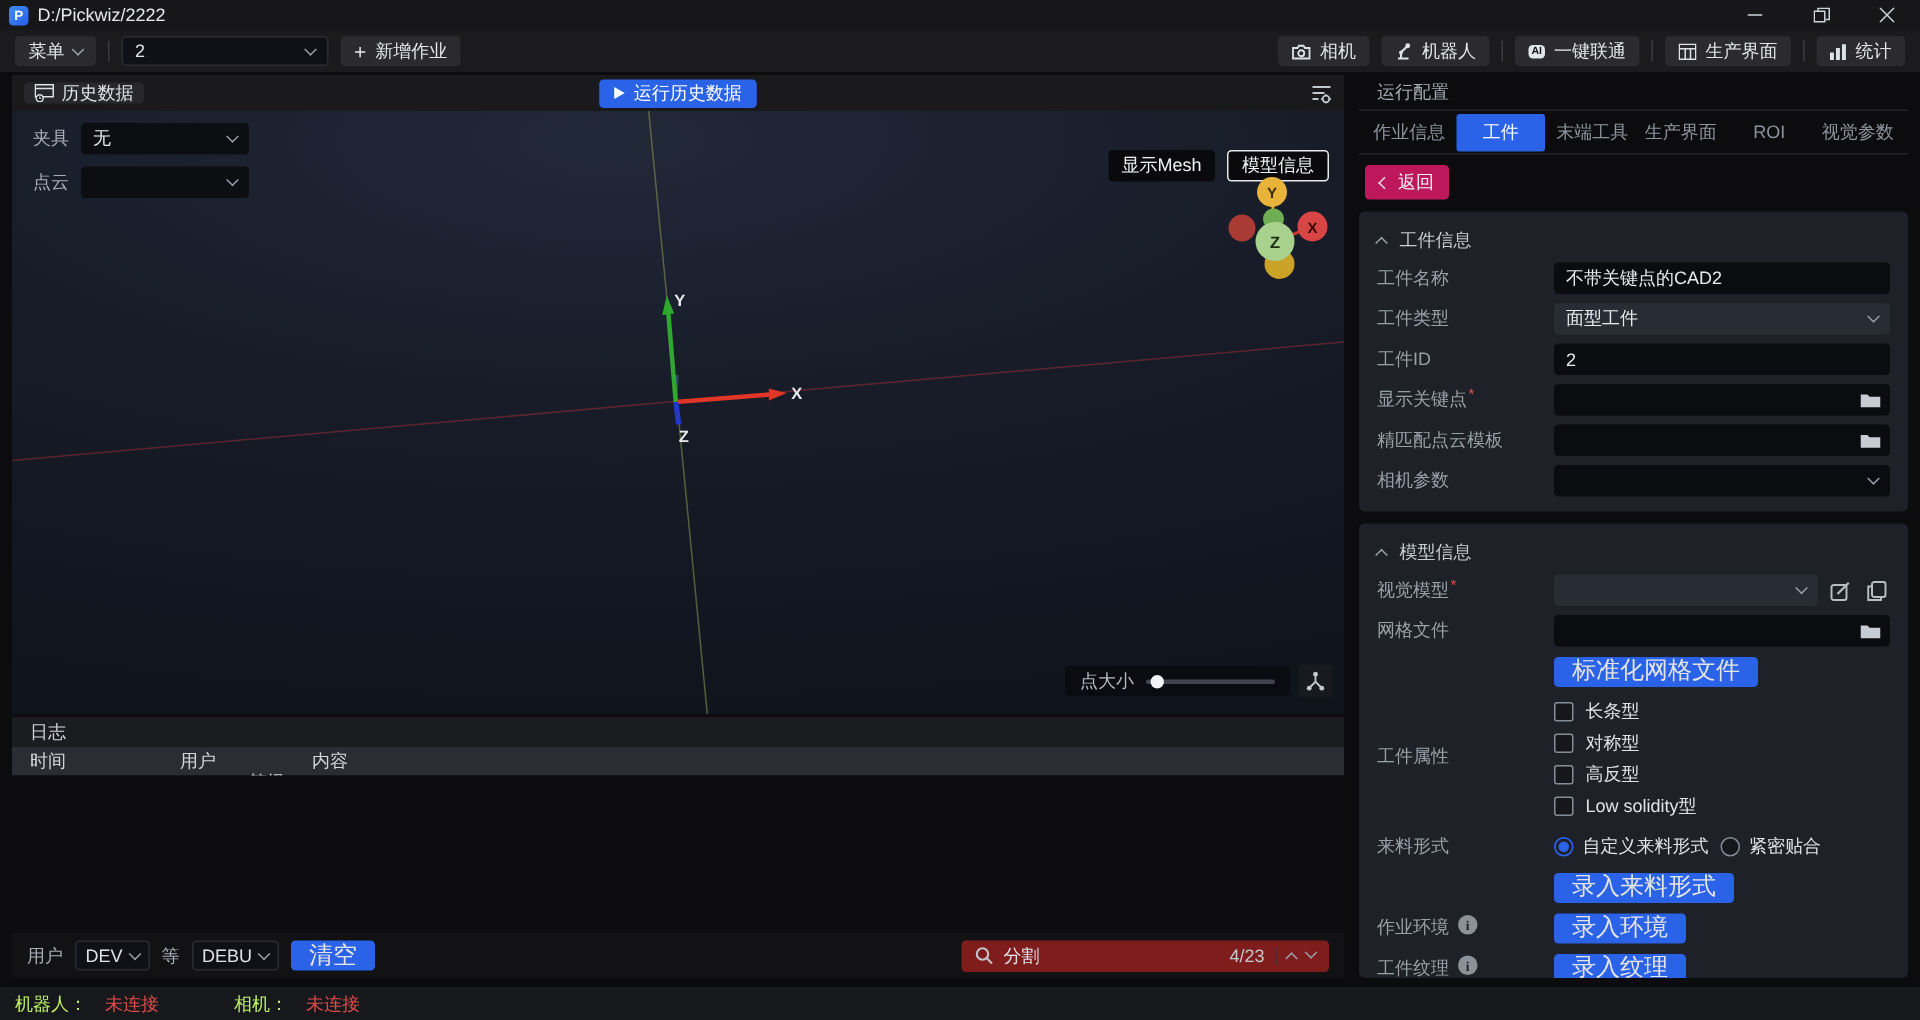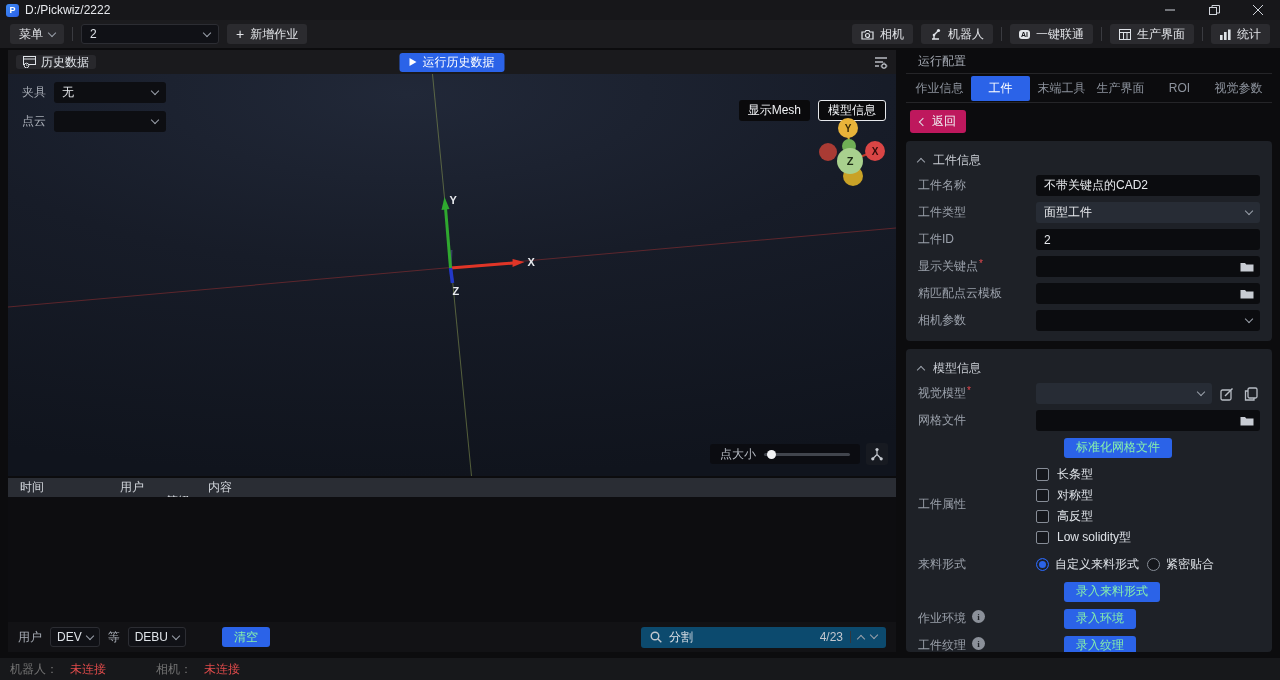--- a/index.html
+++ b/index.html
@@ -65,23 +65,23 @@
 
   .log-panel { flex:1; min-height:0; margin-top:2px; display:flex; flex-direction:column; }
   .log-title { height:20px; background:#1b1c1f; display:flex; align-items:center; padding:0 12px; color:#cfd3d9; flex:none; }
   .log-cols { height:19px; background:#2a2d34; display:flex; align-items:center; color:#d4d8de; flex:none; }
   .lc-time { width:112px; padding-left:12px; } .lc-user { width:46px; } .lc-level { width:42px;margin-top:28px; } .lc-content { flex:1; }
   .log-body { flex:1; background:#0d0d10; min-height:0; }
   .log-controls { height:30px; background:#121215; display:flex; align-items:center; padding:0 10px; gap:8px; flex:none; }
   .lg-label { color:#a8adb6; }
   .mini-select { height:20px; background:#101116; border:1px solid #2c2d33; border-radius:3px; display:flex;
     align-items:center; gap:5px; padding:0 6px; }
-  .blue-btn { background:#2b63e8; color:#86efac; border:none; border-radius:3px; height:20px; padding:0 12px;
-    font-size:12px; display:inline-flex; align-items:center; font-family:inherit;margin-left:28px; }
-  .searchbox { margin-left:auto; width:245px; height:21px; background:#0c4a6e; border-radius:3px; display:flex;
+  .blue-btn { background:#2b63e8; color:#e5e5e5; border:none; border-radius:3px; height:20px; padding:0 12px;
+    font-size:16px; display:inline-flex; align-items:center; font-family:inherit; }
+  .searchbox { margin-left:auto; width:245px; height:21px; background:#7f1d1d; border-radius:3px; display:flex;
     align-items:center; gap:7px; padding:0 9px;justify-content:space-between; }
   .searchbox input { flex:1; background:transparent; border:none; outline:none; color:#dfe3e8; font-size:12px; font-family:inherit; min-width:0; }
   .cnt { color:#c4c8cf; }
   .sb-sep { width:1px; height:12px; background:#35373d; }
 
   
   .right-panel { width:366px; flex:none; display:flex; flex-direction:column; }
   .panel-title { height:24px; display:flex; align-items:center; padding:0 12px; color:#a6abb4; border-bottom:1px solid #252528; flex:none; }
   .tabs { height:29px; display:flex; align-items:center; border-bottom:1px solid #252528; padding:0 4px; flex:none; }
   .tab { flex:1; text-align:center; color:#8d939d; padding:4px 0; }
@@ -110,21 +110,21 @@
   .cb-row { display:flex; align-items:center; gap:8px; height:21px; }
   .cb-col { display:flex; flex-direction:column; gap:0; }
   .radio { width:13px; height:13px; border-radius:50%; border:1.5px solid #878d97; background:#15171c; flex:none; }
   .radio.on { border:1.5px solid #2b63e8; background:#2b63e8; box-shadow:inset 0 0 0 2px #1e2127; }
   .info-ic { width:13px; height:13px; border-radius:50%; background:#8b9099; color:#1e2127; font-size:9px; font-weight:bold;
     display:inline-flex; align-items:center; justify-content:center; font-family:"Liberation Serif",serif; margin-left:6px; }
   .lbl-ic { display:flex; align-items:flex-start; }
 
   
   .statusbar { height:22px; background:#17181b; display:flex; align-items:center; padding:0 10px; gap:12px; flex:none; }
-  .st-label { color:#737373; }
+  .st-label { color:#bef264; }
   .st-bad { color:#e04b4b; }
   .st-gap { width:26px; }
 </style>
 </head>
 <body>
 
 <div class="app">
 
   <div class="titlebar">
     <span class="logo">P</span>
@@ -302,20 +302,23 @@
               <line x1="7" y1="7.5" x2="3" y2="11.5" stroke="#c4c8cf" stroke-width="1.2"></line>
               <line x1="7" y1="7.5" x2="11" y2="11.5" stroke="#c4c8cf" stroke-width="1.2"></line>
               <circle cx="7" cy="2.5" r="1.6" fill="#c4c8cf"></circle>
               <circle cx="2.8" cy="11.8" r="1.6" fill="#c4c8cf"></circle>
               <circle cx="11.2" cy="11.8" r="1.6" fill="#c4c8cf"></circle>
             </svg>
         </div>
       </div>
 
       <div class="log-panel">
+        <div class="log-title">
+            <span>日志</span>
+          </div>
         <div class="log-cols">
           <span class="lc-time">时间</span>
           <span class="lc-user">用户</span>
           <span class="lc-level">等级</span>
           <span class="lc-content">内容</span>
         </div>
         <div class="log-body"></div>
         <div class="log-controls">
           <span class="lg-label">用户</span>
           <div class="mini-select">

